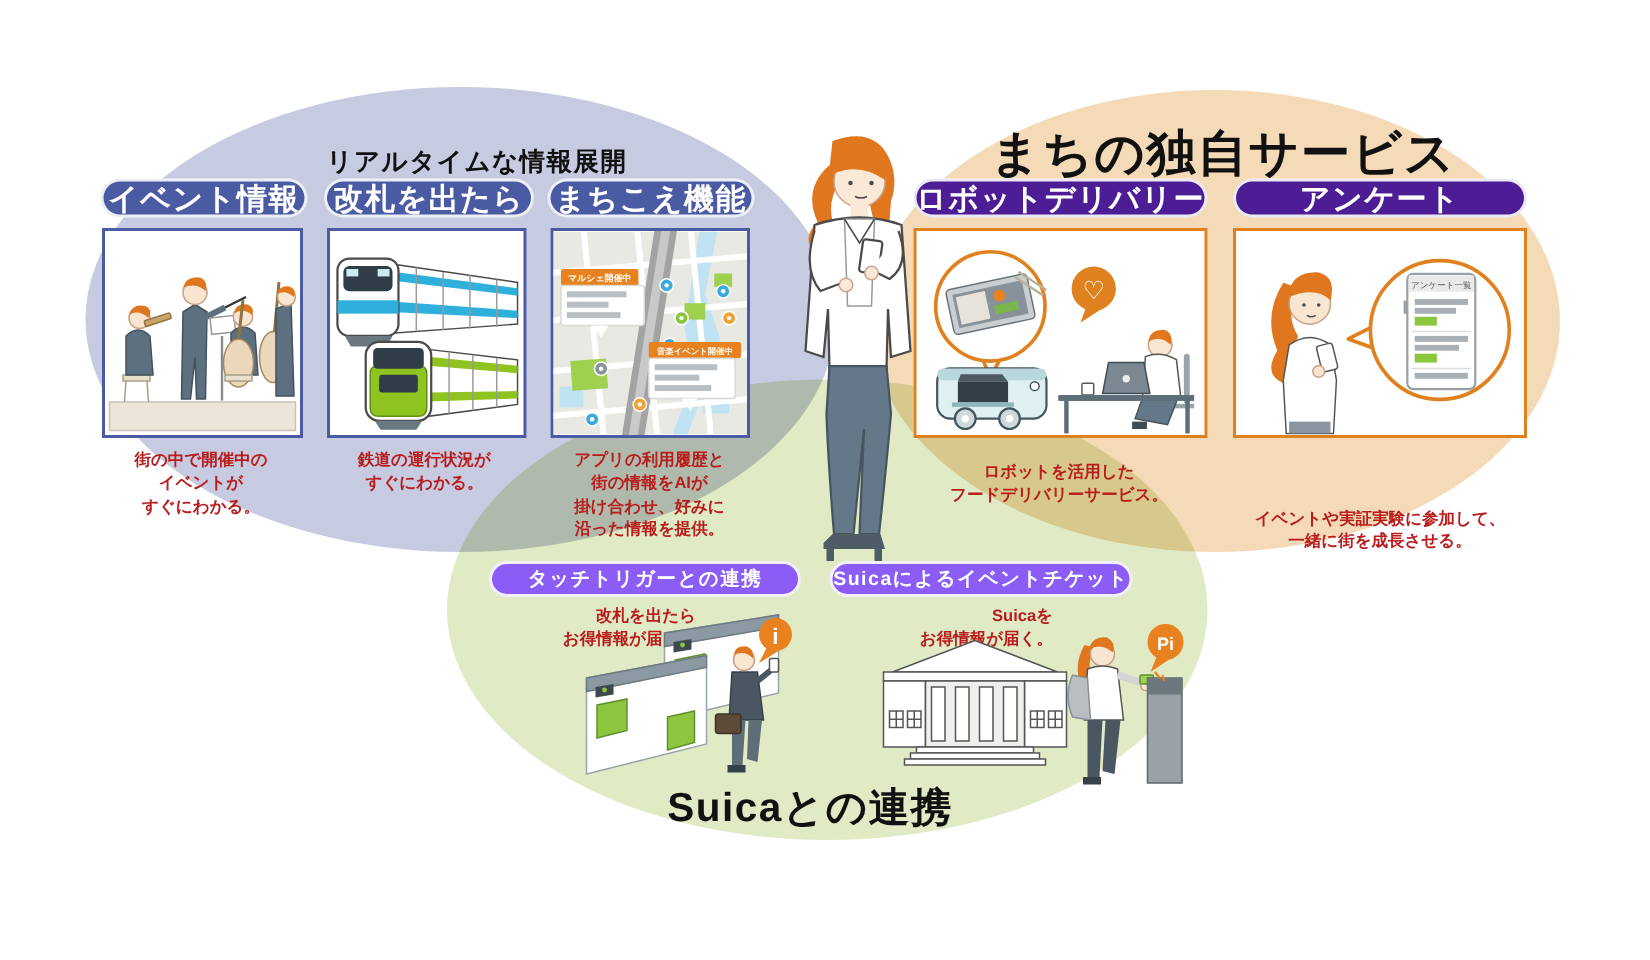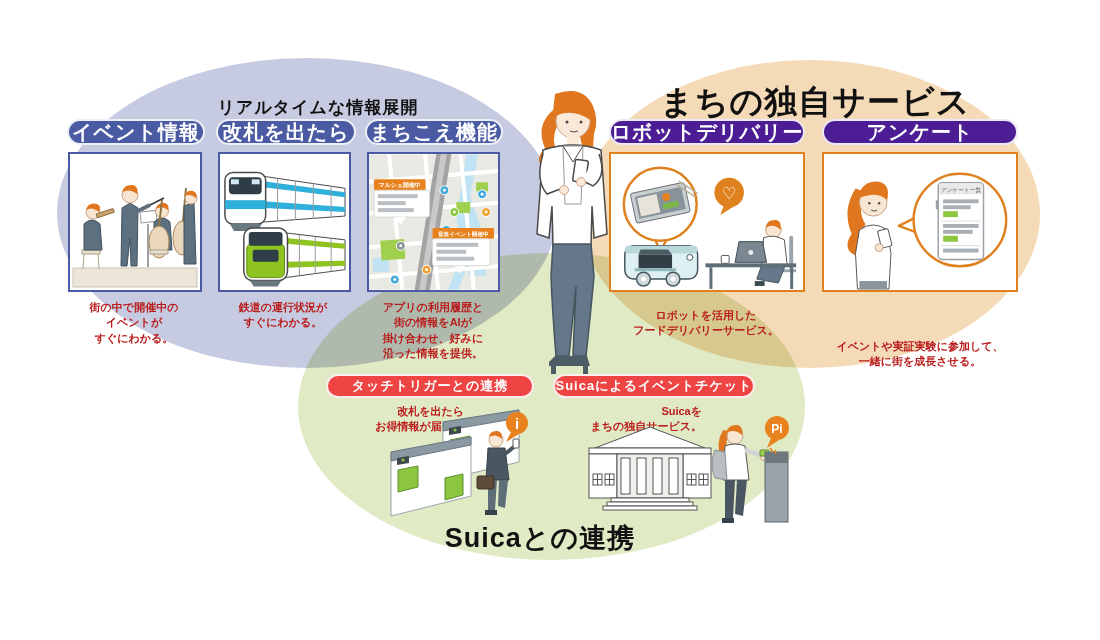--- a/index.html
+++ b/index.html
@@ -17,21 +17,21 @@
   .section-title{position:absolute;font-weight:800;color:#111;letter-spacing:1px;white-space:nowrap;}
   .t-realtime{left:178px;top:96px;width:280px;text-align:center;font-size:17px;}
   .t-machi{left:660px;top:80px;width:270px;text-align:center;font-size:33px;}
   .t-suica{left:430px;top:520px;width:220px;text-align:center;font-size:27px;}
   
   .pill{position:absolute;height:26px;border-radius:14px;border:2px solid rgba(255,255,255,.9);
     color:#fff;font-weight:700;font-size:20px;letter-spacing:1px;
     display:flex;align-items:center;justify-content:center;box-sizing:border-box;white-space:nowrap;}
   .pill.blue{background:#4b5ba3;}
   .pill.orange{background:#4c1d95;}
-  .pill.green{background:#ef4444;height:24px;font-size:13px;}
+  .pill.green{background:#8b5cf6;height:24px;font-size:13px;}
   
   .imgbox{position:absolute;top:152px;height:140px;background:#fff;box-sizing:border-box;}
   .imgbox.blue{border:2px solid #4b5ba3;}
   .imgbox.orange{border:2px solid #e0811f;}
   .imgbox svg{display:block;width:100%;height:100%;}
   
   .caption{position:absolute;font-size:11px;font-weight:600;line-height:1.4;color:#b91c1c;
     text-align:center;white-space:pre-line;}
   .caption.left{text-align:right;}
   .illus{position:absolute;}
@@ -290,21 +290,21 @@
 フードデリバリーサービス。</div>
   <div class="caption" style="left:809px;top:300px;width:222px;margin-top:39px;">イベントや実証実験に参加して、
 一緒に街を成長させる。</div>
 
   <div class="pill green" style="left:326px;top:374px;width:208px;">タッチトリガーとの連携</div>
   <div class="pill green" style="left:553px;top:374px;width:202px;">Suicaによるイベントチケット</div>
 
   <div class="caption left" style="left:334px;top:404px;width:130px;">改札を出たら
 お得情報が届く。</div>
   <div class="caption left" style="left:562px;top:404px;width:140px;">Suicaを
-まちの独自サービス。</div>
+お得情報が届く。</div>
 
   <div class="illus" style="left:385px;top:406px;width:150px;height:120px;">
     <svg viewBox="0 0 150 120">
       <g>
         <path d="M58,16 L134,4 L134,56 L58,74 Z" fill="#fff" stroke="#9aa4aa"></path>
         <path d="M58,16 L134,4 L134,12 L58,25 Z" fill="#8b99a2" stroke="#6d7a82"></path>
         <path d="M64,22 L76,20 L76,27 L64,29 Z" fill="#3c4a50"></path>
           <circle cx="70" cy="24" r="1.6" fill="#8cc63f"></circle>
         <path d="M65,34 L85,30 L85,50 L65,55 Z" fill="#8cc63f" stroke="#5f8f2f"></path>
       </g>

